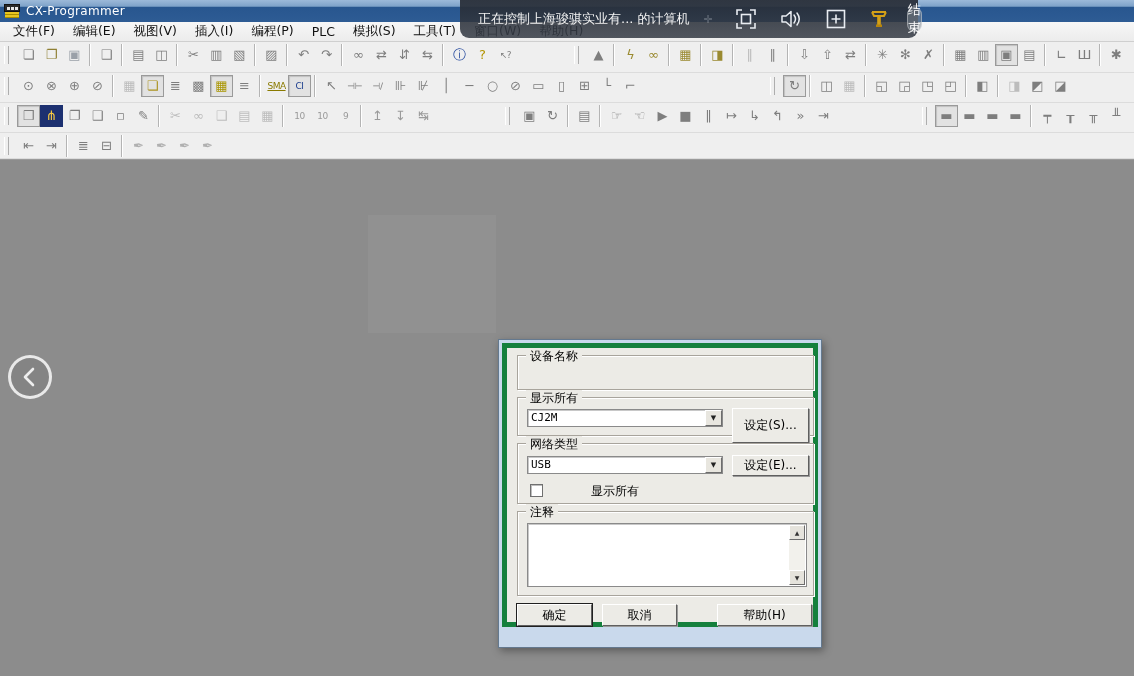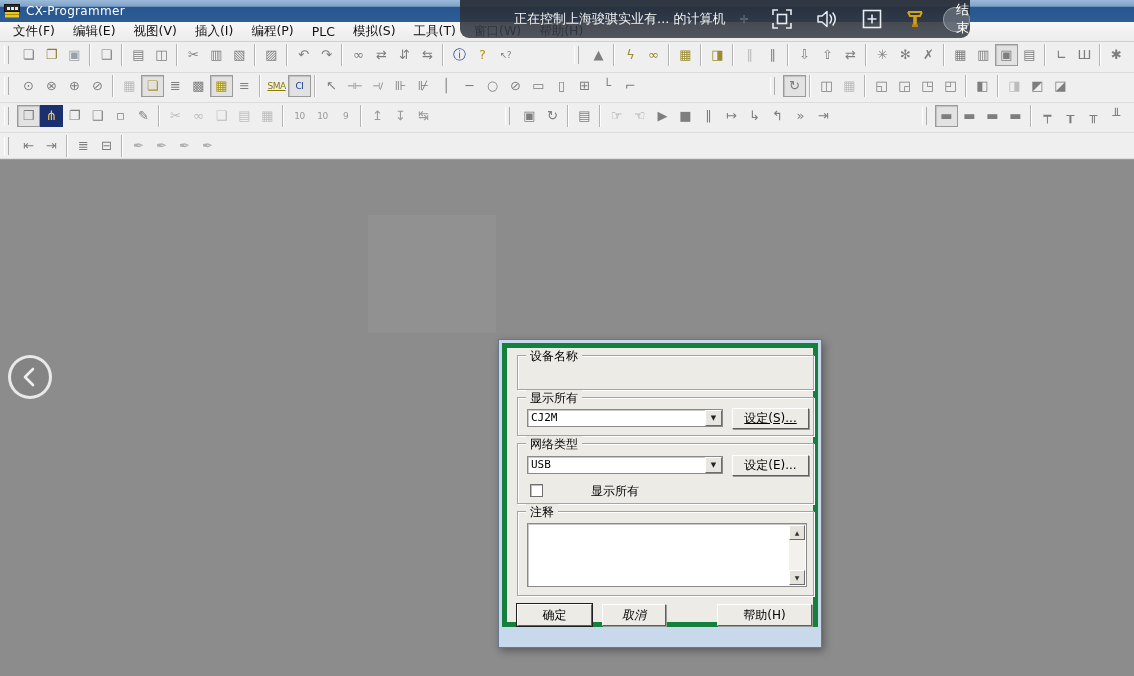--- a/index.html
+++ b/index.html
@@ -33,23 +33,23 @@
     border-left:1px solid #ffffff; border-right:1px solid #aeaeae; }
   .tbgroup { display:flex; align-items:center; padding:0 4px; }
   .tbgroup + .tbgroup { border-left:1px solid #ffffff; box-shadow:-1px 0 0 #b4b4b4; }
   .tbicon { width:23px; height:22px; line-height:22px; text-align:center; font-size:13px;
     color:#7e7e7e; font-family:"DejaVu Sans","DejaVu Sans Mono",sans-serif; cursor:default; }
   .tbicon.small { font-size:9px; letter-spacing:-.5px; }
   .tbicon.pressed { background:#e2e2e2; border:1px solid #9a9a9a; line-height:20px;
     box-shadow:inset 1px 1px 1px rgba(0,0,0,.15); }
 
   
-  .banner { position:absolute; left:460px; top:0; width:510px; height:38px;
+  .banner { position:absolute; left:460px; top:0; width:458px; height:38px;
     background:linear-gradient(180deg,rgba(38,43,52,.92),rgba(54,60,70,.86));
-    border-radius:0 0 9px 9px; display:flex; align-items:center; z-index:50;padding-left:36px; }
+    border-radius:0 0 9px 9px; display:flex; align-items:center; z-index:50; }
   .banner .btext { color:#f2f2f2; font-size:13px; margin-left:18px; white-space:nowrap; }
   .banner .handle { color:#cfd6de; opacity:.35; font-size:11px; margin-left:14px; }
   .bicon { width:26px; height:26px; display:flex; align-items:center; justify-content:center;
     margin-left:22px; cursor:pointer; }
   .endbtn { margin-left:18px; width:56px; height:25px; border-radius:13px;
     background:rgba(130,138,148,.55); border:1px solid rgba(255,255,255,.35);
     color:#fff; font-size:13px; display:flex; align-items:center; justify-content:center; cursor:pointer;text-align:right; }
 
   
   .workspace { position:absolute; left:0; top:160px; width:1134px; height:516px; background:#8c8c8c; }
@@ -411,21 +411,21 @@
       <span class="grouplabel">设备名称</span>
     </div>
 
     <div class="groupbox" style="top:49px;height:39px;">
       <span class="grouplabel">显示所有</span>
     </div>
     <div class="combo" style="top:61px;">
       <span class="val">CJ2M</span>
       <span class="drop">▼</span>
     </div>
-    <div class="btn3d" style="left:225px;top:60px;width:77px;height:21px;text-decoration:underline;">设定(S)...</div>
+    <div class="btn3d" style="left:225px;top:60px;width:77px;height:35px;">设定(S)...</div>
 
     <div class="groupbox" style="top:95px;height:61px;">
       <span class="grouplabel">网络类型</span>
     </div>
     <div class="combo" style="top:108px;">
       <span class="val">USB</span>
       <span class="drop">▼</span>
     </div>
     <div class="btn3d" style="left:225px;top:107px;width:77px;height:21px;">设定(E)...</div>
     <span class="checkbox" style="left:23px;top:136px;"></span>
@@ -436,16 +436,16 @@
     </div>
     <div class="commentbox">
       <span></span>
       <span class="vscroll">
         <span class="sbtn up">▲</span>
         <span class="sbtn down">▼</span>
       </span>
     </div>
 
     <div class="btn3d btn-default" style="left:10px;top:256px;width:75px;height:22px;">确定</div>
-    <div class="btn3d" style="left:95px;top:256px;width:64px;height:22px;font-style:italic;">取消</div>
+    <div class="btn3d" style="left:95px;top:256px;width:75px;height:22px;">取消</div>
     <div class="btn3d" style="left:210px;top:256px;width:95px;height:22px;">帮助(H)</div>
   </div>
 </div>
 
 </body></html>

